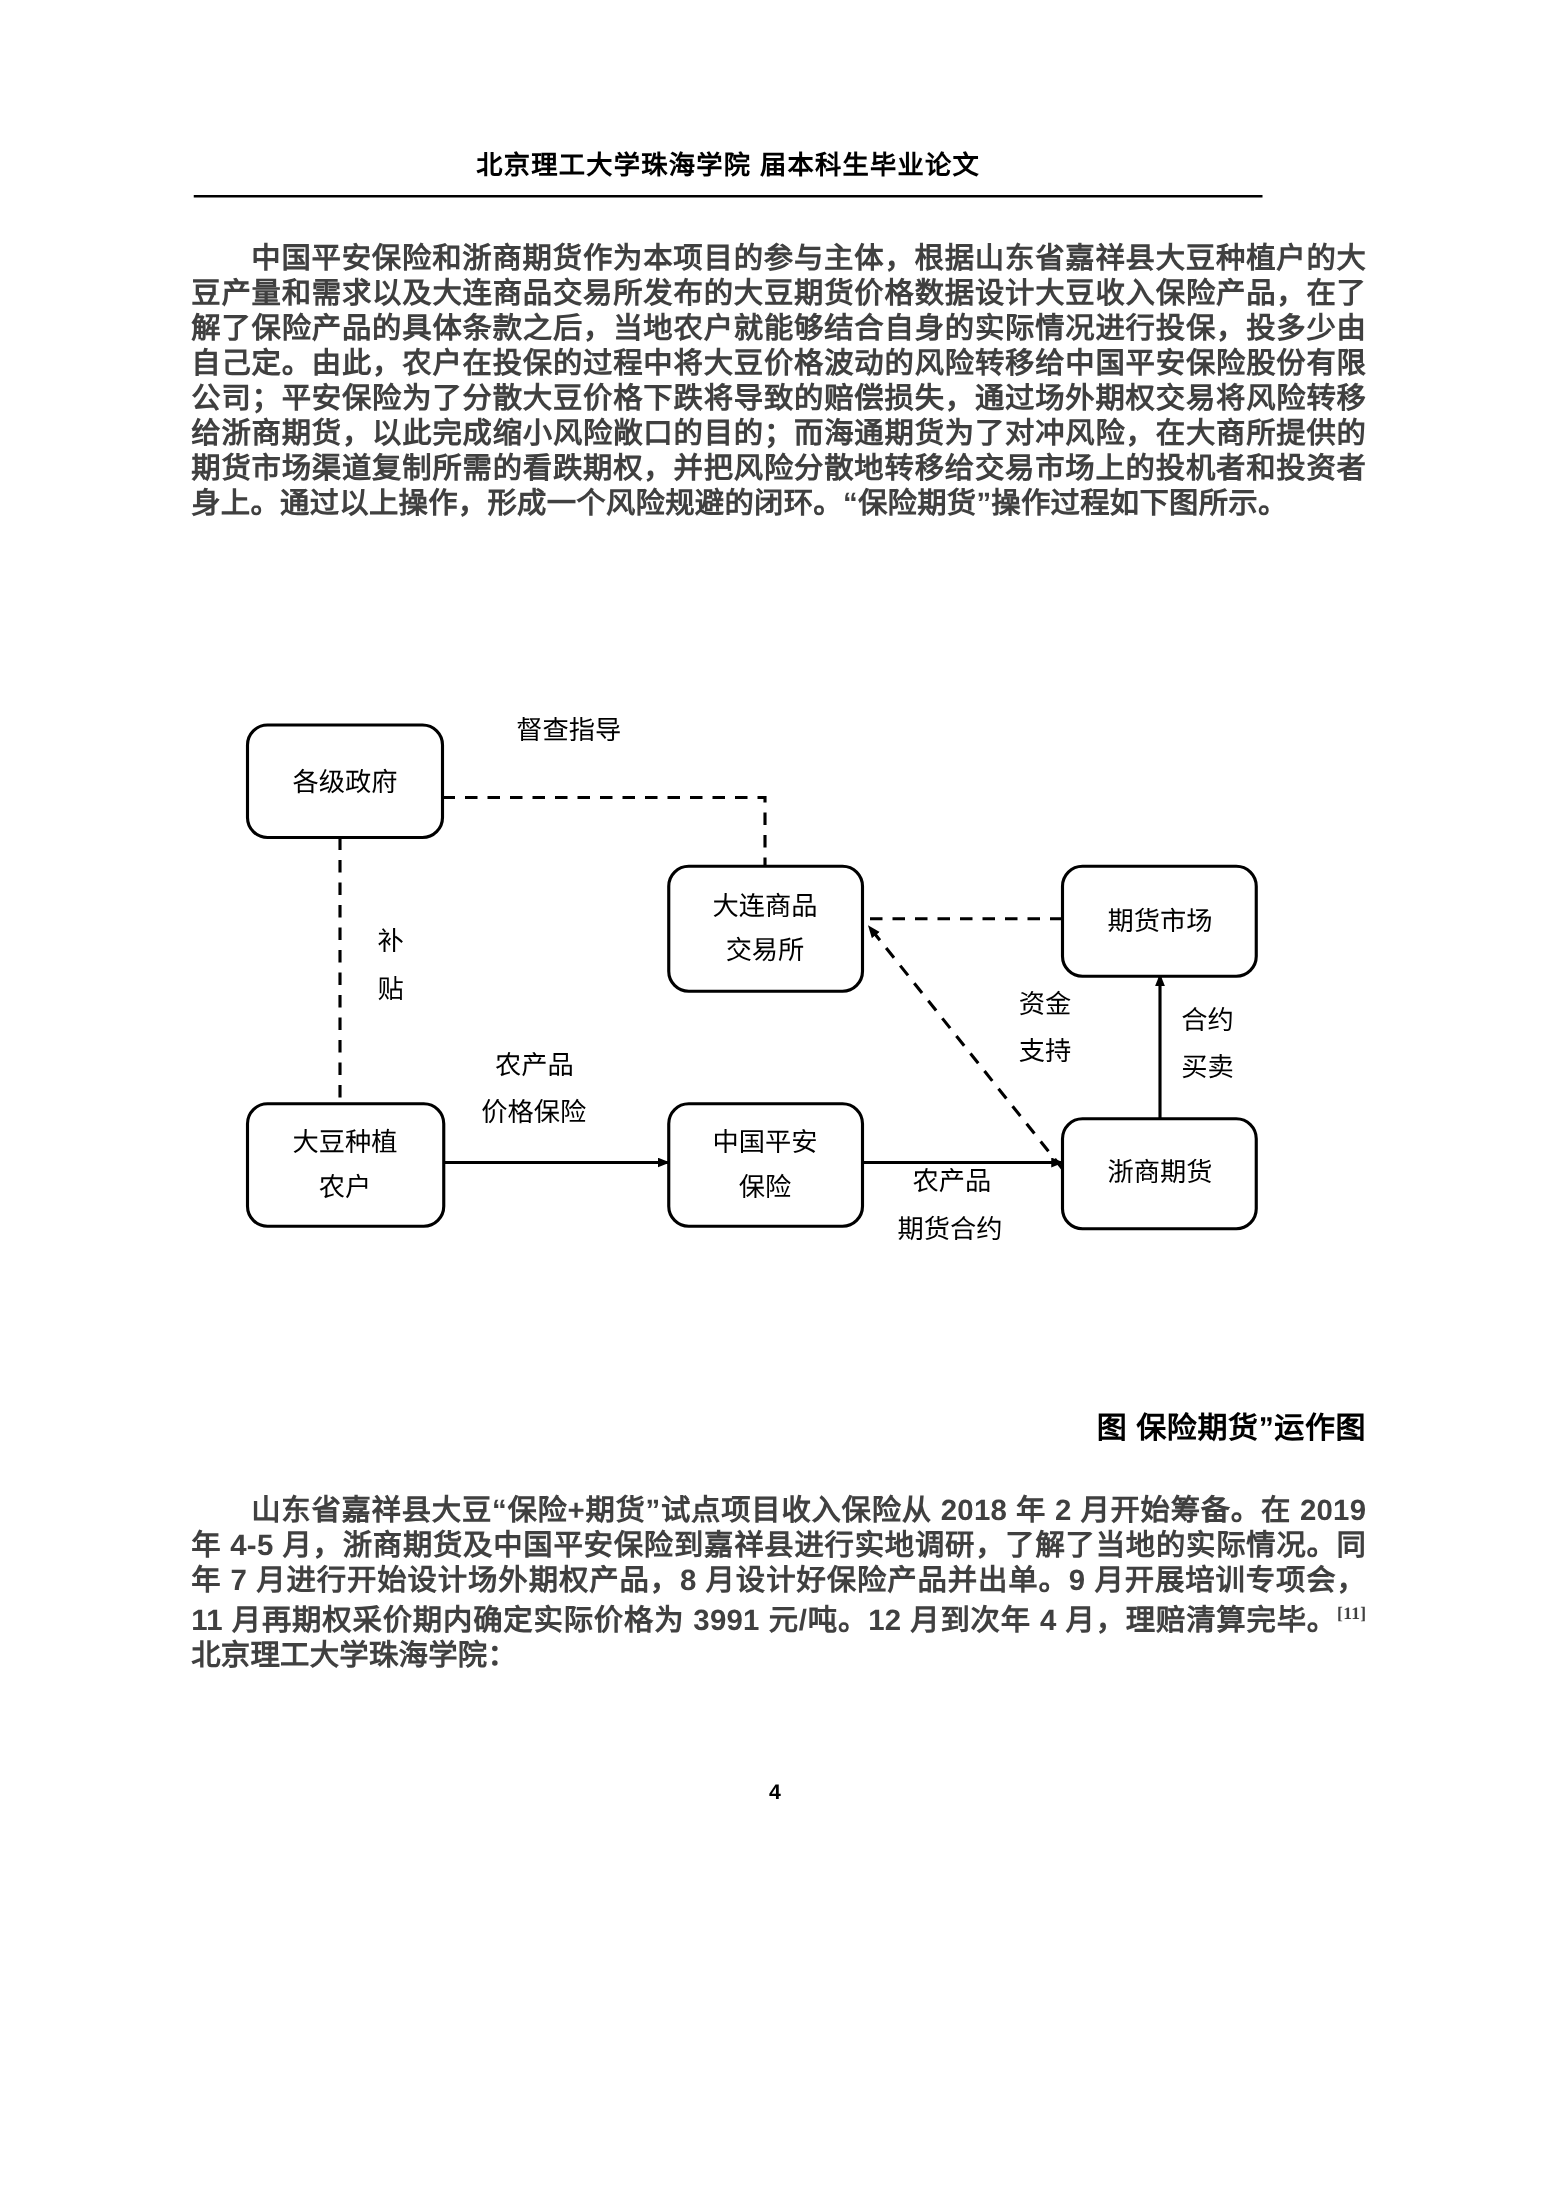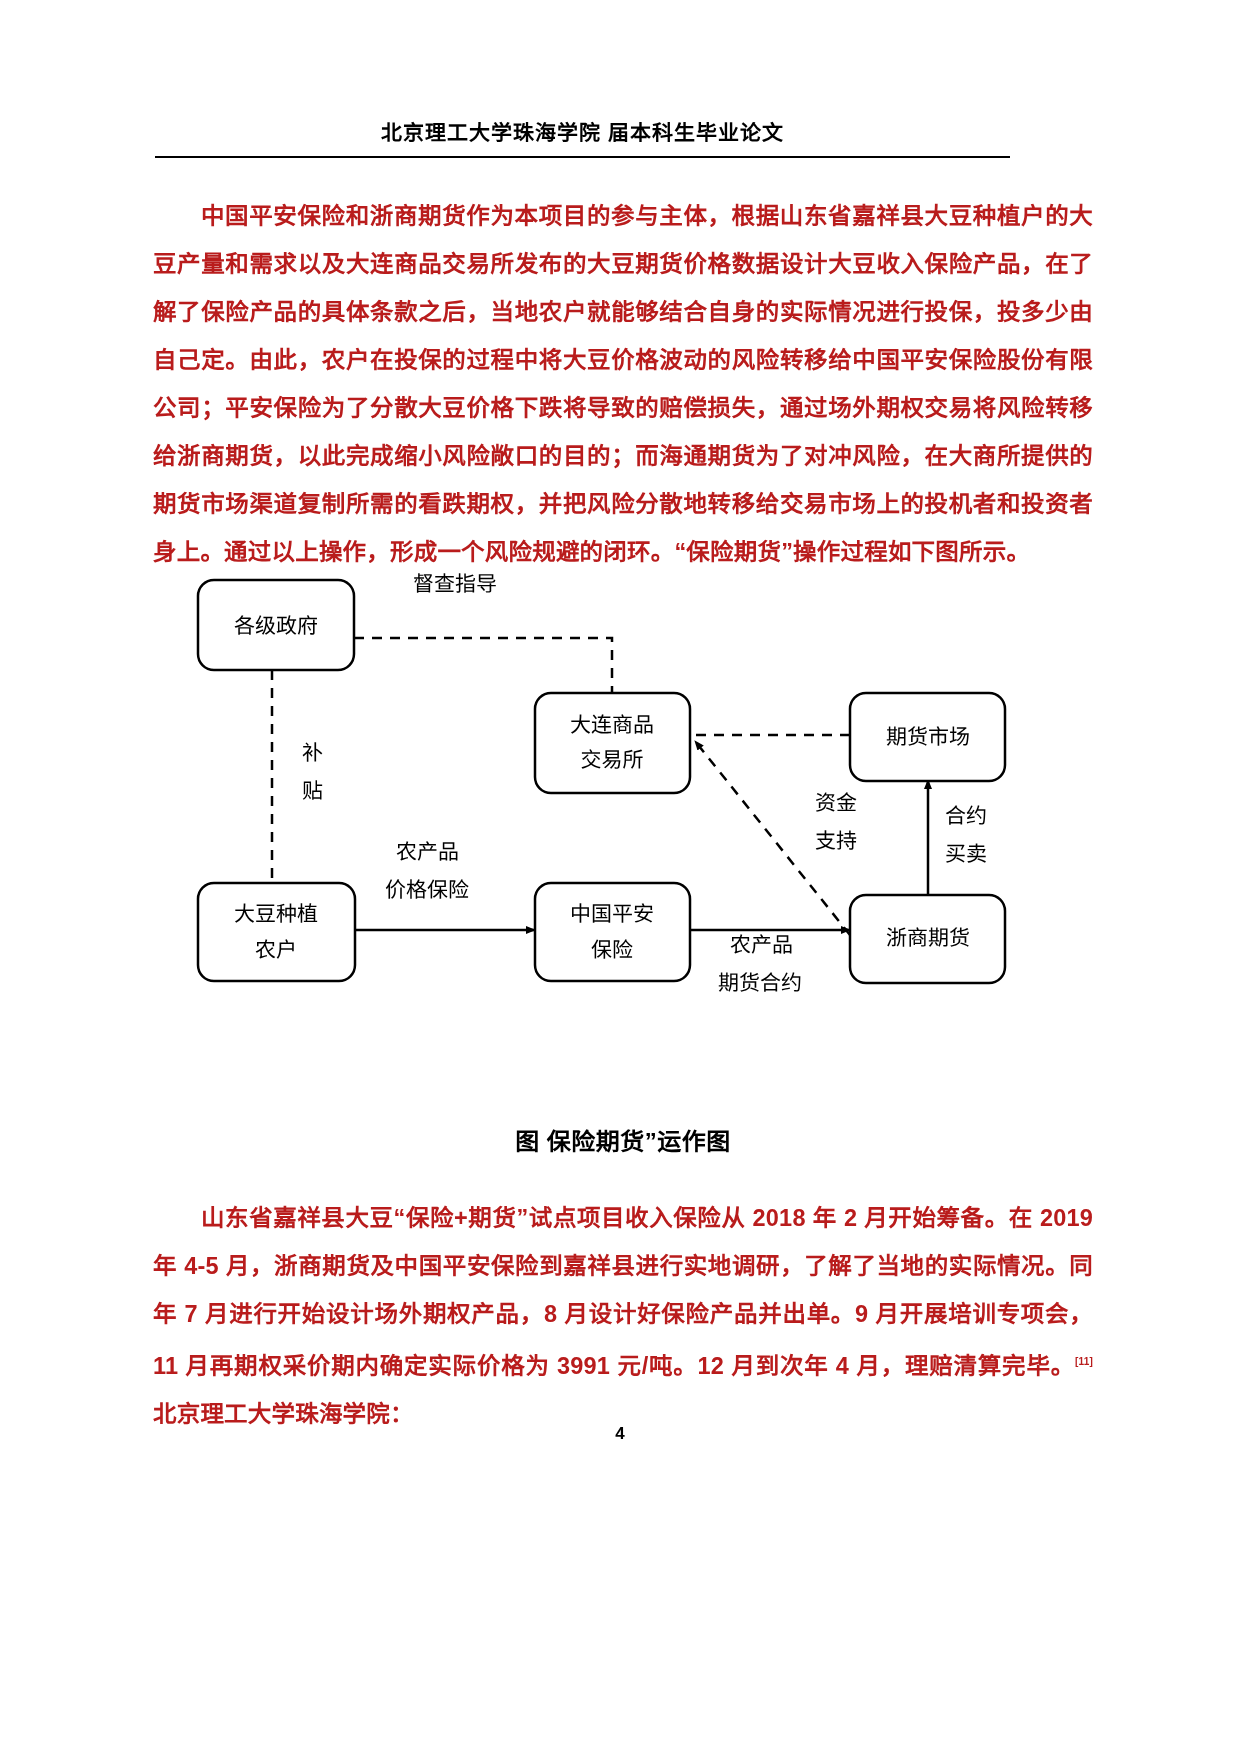--- a/index.html
+++ b/index.html
@@ -42,42 +42,43 @@
     border-bottom: 2px solid #000000;
     width: 100%;
   }
 
   
   .para {
     position: absolute;
     font-family: "Liberation Sans", "DejaVu Sans", sans-serif;
     font-size: 23.5px;
     font-weight: 700;
-    line-height: 48px;
+    line-height: 28px;
     letter-spacing: 0.2px;
     text-align: justify;
     text-justify: inter-character;
-    color: #b91c1c;
+    color: #404040;
   }
   .para-1 {
     left: 153px;
     top: 192px;
     width: 940px;
     text-indent: 48px;
   }
   .para-2 {
     left: 153px;
     top: 1194px;
     width: 940px;
     text-indent: 48px;
   }
   .sup {
-    font-size: 10px;
+    font-size: 14px;
     vertical-align: super;
     font-weight: 700;
+    font-family: Liberation Serif, serif;
   }
 
   
   .diagram {
     position: absolute;
     left: 150px;
     top: 545px;
     width: 945px;
     height: 500px;
   }
@@ -94,21 +95,21 @@
     font-size: 21px;
     fill: #000;
   }
 
   
   .fig-caption {
     position: absolute;
     left: 153px;
     top: 1122px;
     width: 940px;
-    text-align: center;
+    text-align: right;
     font-family: "Liberation Sans", "DejaVu Sans", sans-serif;
     font-size: 24px;
     font-weight: 700;
     letter-spacing: 0.5px;
   }
 
   
   .page-number {
     position: absolute;
     left: 0;

